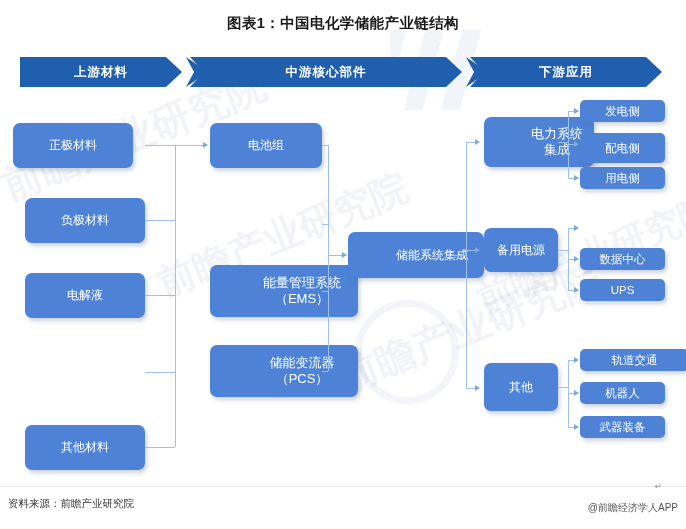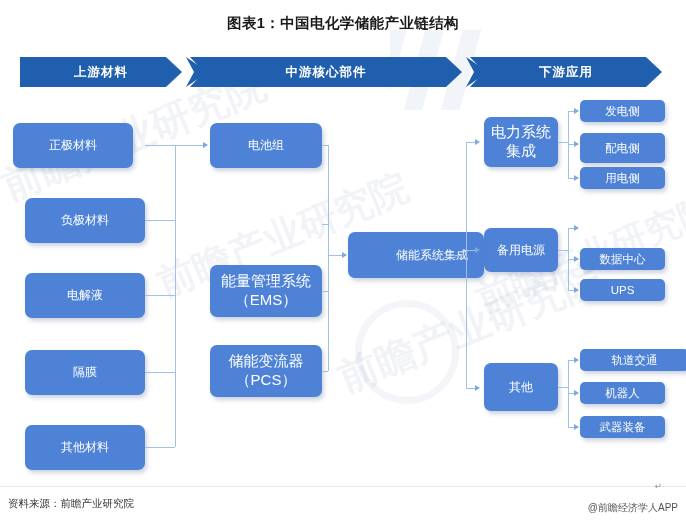--- a/index.html
+++ b/index.html
@@ -43,21 +43,21 @@
       clip-path:polygon(0 0,22px 50%,0 100%,0 100%);}
   .chev1{left:186px;clip-path:polygon(0 0,22px 50%,0 100%,8px 50%);}
   .chev2{left:466px;clip-path:polygon(0 0,22px 50%,0 100%,8px 50%);}
 
   
   .node{position:absolute;background:#4d82d6;border-radius:7px;color:#ffffff;
     display:flex;align-items:center;justify-content:center;text-align:center;
     font-size:12px;line-height:1.25;
     box-shadow:2px 3px 4px rgba(90,110,150,.30);}
   .node.small{font-size:11.5px;border-radius:5px;}
-  .node.two{font-size:15px;}
+  .node.two{font-size:13px;padding-left:36px;}
 
   
   .ln{position:absolute;background:#9fc0e8;}
   .h{height:1px;}
   .v{width:1px;}
   .arw{position:absolute;width:0;height:0;
     border-top:3.5px solid transparent;border-bottom:3.5px solid transparent;
     border-left:5px solid #7fa9dd;}
 
   
@@ -82,21 +82,20 @@
 
   <div class="banner b1">上游材料</div>
   <div class="chev chev1"></div>
   <div class="banner b2">中游核心部件</div>
   <div class="chev chev2"></div>
   <div class="banner b3">下游应用</div>
 
   <div class="node" style="left:13px;top:123px;width:120px;height:45px;">正极材料</div>
   <div class="node" style="left:25px;top:198px;width:120px;height:45px;">负极材料</div>
   <div class="node" style="left:25px;top:273px;width:120px;height:45px;">电解液</div>
-  <div class="node" style="left:25px;top:350px;width:120px;height:45px;">隔膜</div>
   <div class="node" style="left:25px;top:425px;width:120px;height:45px;">其他材料</div>
 
   <div class="ln h" style="left:145px;top:145px;width:30px;"></div>
   <div class="ln h" style="left:145px;top:220px;width:30px;"></div>
   <div class="ln h" style="left:145px;top:295px;width:30px;"></div>
   <div class="ln h" style="left:145px;top:372px;width:30px;"></div>
   <div class="ln h" style="left:145px;top:447px;width:30px;"></div>
   <div class="ln v" style="left:175px;top:145px;height:302px;"></div>
   <div class="ln h" style="left:175px;top:145px;width:32px;"></div>
   <div class="arw" style="left:203px;top:141.5px;"></div>

